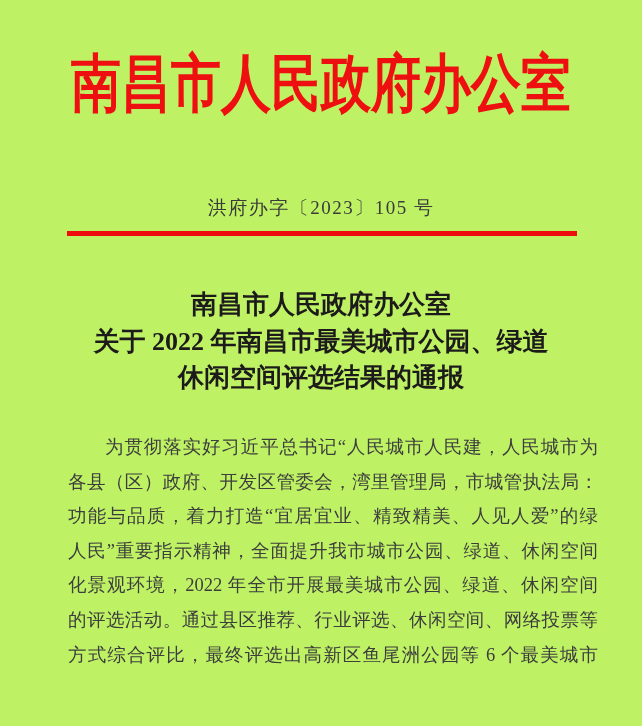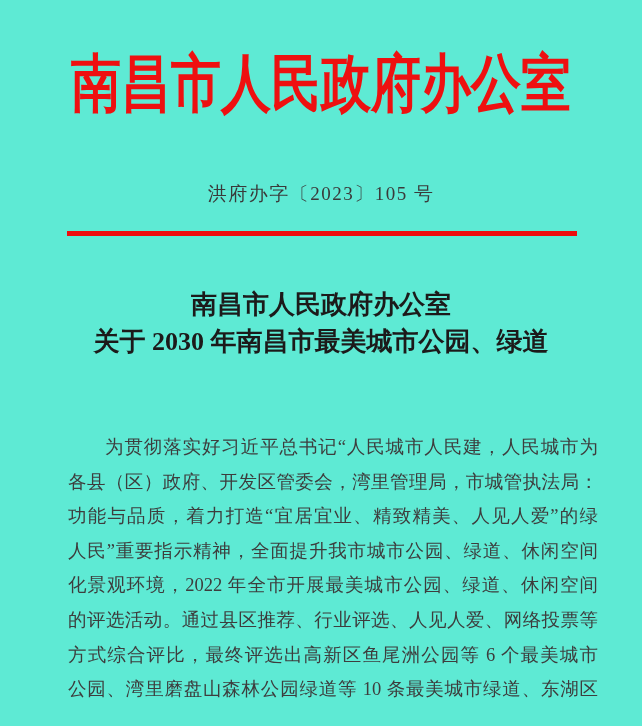--- a/index.html
+++ b/index.html
@@ -5,21 +5,21 @@
   html, body {
     margin: 0;
     padding: 0;
     background: #ffffff;
   }
   #page {
     position: relative;
     width: 642px;
     height: 726px;
     margin: 0 auto;
-    background: #5eead4;
+    background: #bef264;
     overflow: hidden;
     font-family: "Liberation Serif", "DejaVu Serif", serif;
   }
   
   #red-header {
     position: absolute;
     top: 40px;
     left: 0;
     width: 642px;
     height: 88px;
@@ -29,21 +29,21 @@
     font-size: 50px;
     font-weight: bold;
     transform: scaleY(1.26);
     transform-origin: center center;
     white-space: nowrap;
     letter-spacing: 0px;
   }
   
   #doc-number {
     position: absolute;
-    top: 178px;
+    top: 192px;
     left: 0;
     width: 642px;
     line-height: 32px;
     text-align: center;
     color: #3a3a3a;
     font-size: 19px;
     letter-spacing: 1.5px;
     white-space: nowrap;
   }
   
@@ -95,27 +95,27 @@
 <div id="page">
 
   <div id="red-header">南昌市人民政府办公室</div>
 
   <div id="doc-number">洪府办字〔2023〕105 号</div>
 
   <div id="red-line"></div>
 
   <div id="notice-title">
     <div>南昌市人民政府办公室</div>
-    <div>关于 2030 年南昌市最美城市公园、绿道</div>
+    <div>关于 2022 年南昌市最美城市公园、绿道</div>
+    <div>休闲空间评选结果的通报</div>
   </div>
 
   <div id="body-text">
     <div class="body-line indent-2em">为贯彻落实好习近平总书记“人民城市人民建，人民城市为</div>
     <div class="body-line">各县（区）政府、开发区管委会，湾里管理局，市城管执法局：</div>
     <div class="body-line">功能与品质，着力打造“宜居宜业、精致精美、人见人爱”的绿</div>
     <div class="body-line">人民”重要指示精神，全面提升我市城市公园、绿道、休闲空间</div>
     <div class="body-line">化景观环境，2022 年全市开展最美城市公园、绿道、休闲空间</div>
-    <div class="body-line">的评选活动。通过县区推荐、行业评选、人见人爱、网络投票等</div>
+    <div class="body-line">的评选活动。通过县区推荐、行业评选、休闲空间、网络投票等</div>
     <div class="body-line">方式综合评比，最终评选出高新区鱼尾洲公园等 6 个最美城市</div>
-    <div class="body-line">公园、湾里磨盘山森林公园绿道等 10 条最美城市绿道、东湖区</div>
   </div>
 
 </div>
 
 </body></html>

